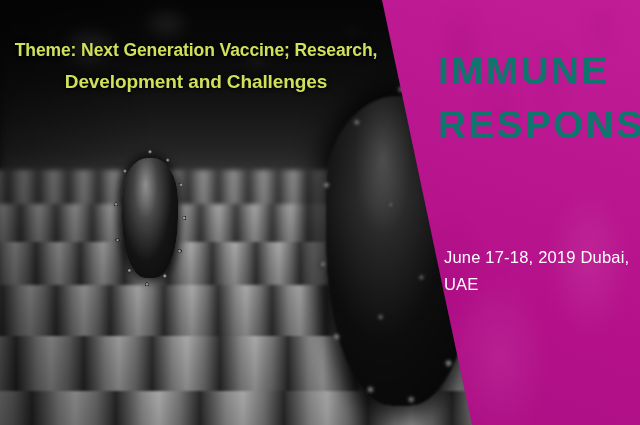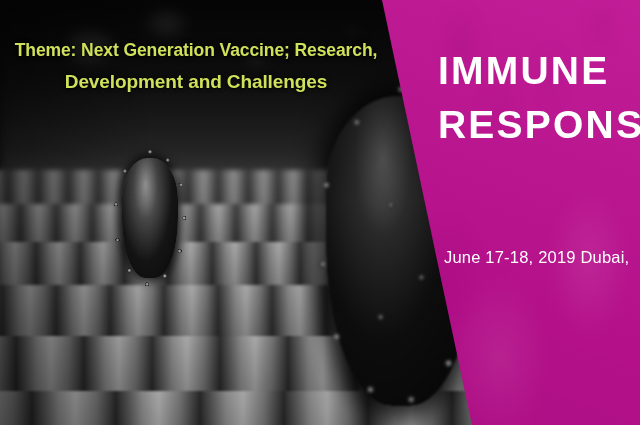--- a/index.html
+++ b/index.html
@@ -193,21 +193,21 @@
 
   
   .title-block {
     position: absolute;
     left: 438px; top: 44px;
     width: 196px;
     z-index: 7;
   }
   .title-line {
     display: block;
-    color: #ffffff;
+    color: #0f766e;
     font-family: "Liberation Sans Narrow", "Liberation Sans", sans-serif;
     font-weight: bold;
     font-size: 39px;
     line-height: 54px;
     letter-spacing: 2.2px;
     white-space: nowrap;
   }
 
   .date-block {
     position: absolute;
@@ -256,15 +256,16 @@
     <div class="magenta-sheen"></div>
   </div>
 
   <div class="title-block">
     <span class="title-line">IMMUNE</span>
     <span class="title-line">RESPONSE</span>
   </div>
 
   <div class="date-block">
     <span class="date-line">June 17-18, 2019 Dubai,</span>
+    <span class="date-line">UAE</span>
   </div>
 
 </div>
 
 </body></html>

